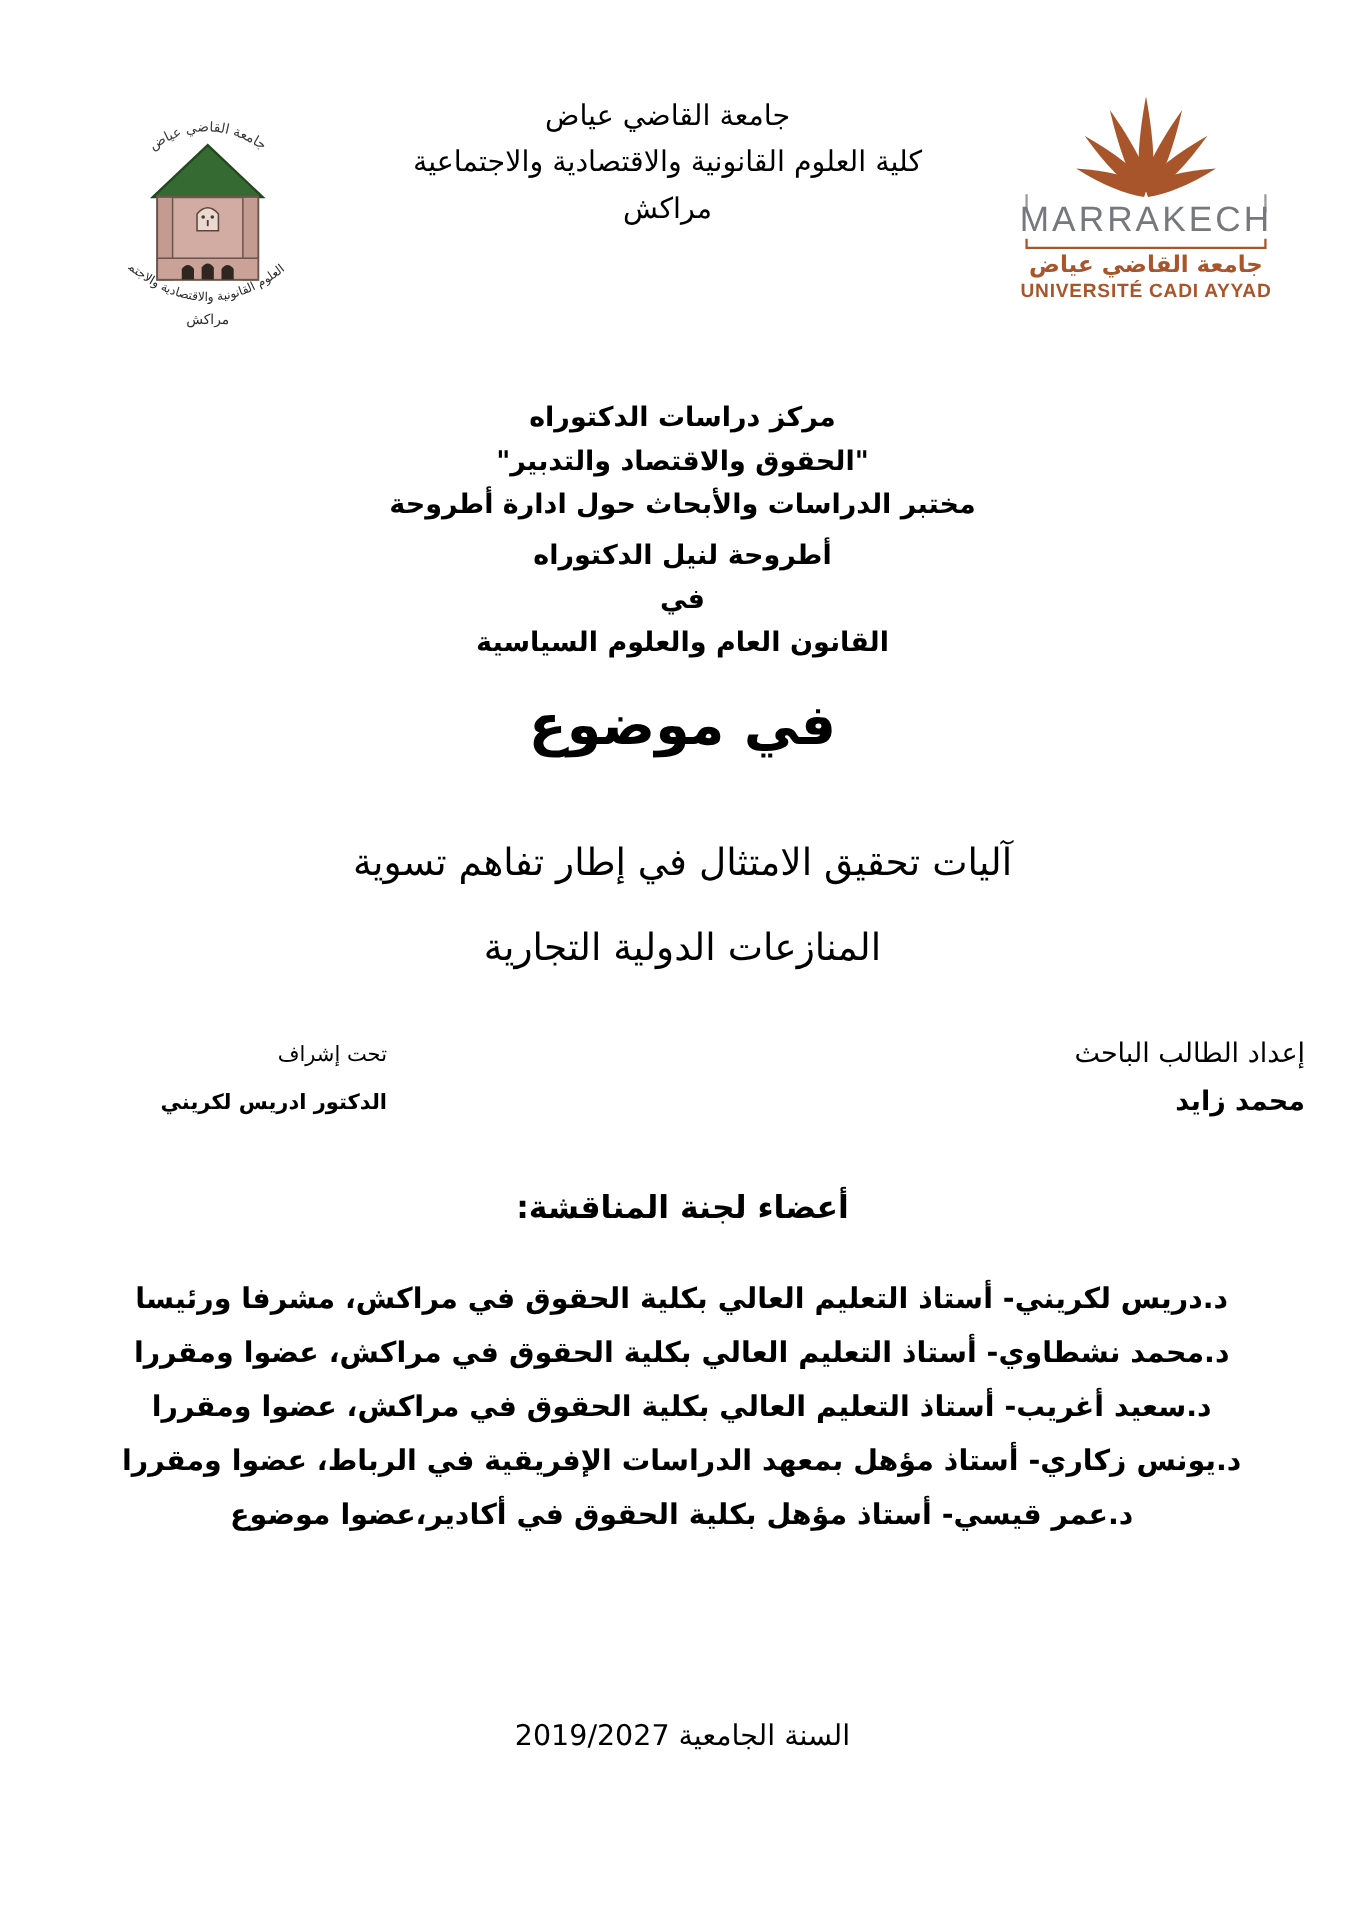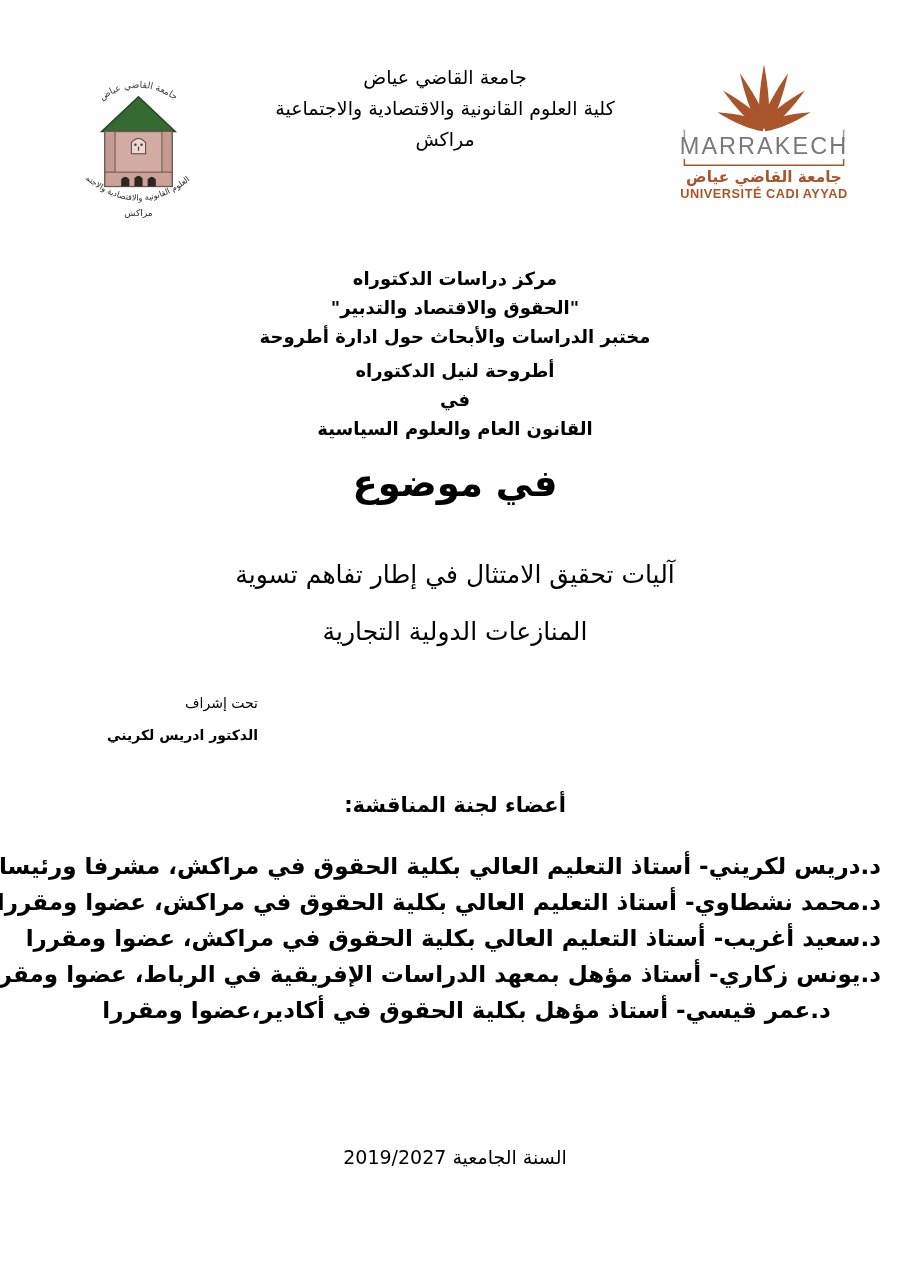--- a/index.html
+++ b/index.html
@@ -47,22 +47,22 @@
     text-align: right; font-size: 18px; line-height: 32px;
   }
   .superv-col {
     position: absolute; top: 687px; left: 58px; width: 200px;
     text-align: right; font-size: 14px; line-height: 32px;
   }
   .bold { font-weight: bold; }
   
   .committee-heading { top: 793px; font-weight: bold; font-size: 21px; }
   .committee-list {
-    position: absolute; top: 848px; left: 52px; width: 829px;
-    text-align: center; font-weight: bold; font-size: 23px; line-height: 36px;
+    position: absolute; top: 848px; left: 40px; width: 829px;
+    text-align: center; font-weight: bold; font-size: 19px; line-height: 36px;
   }
   .committee-list div { white-space: nowrap; }
   
   .academic-year { top: 1146px; font-size: 19px; }
 </style>
 </head>
 <body>
 
 <div class="page">
 
@@ -136,31 +136,35 @@
     <div>القانون العام والعلوم السياسية</div>
   </div>
 
   <div class="abs-center subject-heading rtl">في موضوع</div>
 
   <div class="abs-center thesis-title rtl">
     <div>آليات تحقيق الامتثال في إطار تفاهم تسوية</div>
     <div>المنازعات الدولية التجارية</div>
   </div>
 
+  <div class="prep-col rtl">
+    <div>إعداد الطالب الباحث</div>
+    <div class="bold">محمد زايد</div>
+  </div>
 
   <div class="superv-col rtl">
     <div>تحت إشراف</div>
     <div class="bold">الدكتور ادريس لكريني</div>
   </div>
 
   <div class="abs-center committee-heading rtl">أعضاء لجنة المناقشة:</div>
 
   <div class="committee-list rtl">
     <div>د.دريس لكريني- أستاذ التعليم العالي بكلية الحقوق في مراكش، مشرفا ورئيسا</div>
     <div>د.محمد نشطاوي- أستاذ التعليم العالي بكلية الحقوق في مراكش، عضوا ومقررا</div>
     <div>د.سعيد أغريب- أستاذ التعليم العالي بكلية الحقوق في مراكش، عضوا ومقررا</div>
     <div>د.يونس زكاري- أستاذ مؤهل بمعهد الدراسات الإفريقية في الرباط، عضوا ومقررا</div>
-    <div>د.عمر قيسي- أستاذ مؤهل بكلية الحقوق في أكادير،عضوا ومقررا</div>
+    <div>د.عمر قيسي- أستاذ مؤهل بكلية الحقوق في أكادير،عضوا موضوع</div>
   </div>
 
   <div class="abs-center academic-year rtl">السنة الجامعية 2019/2027</div>
 
 </div>
 
 </body></html>

